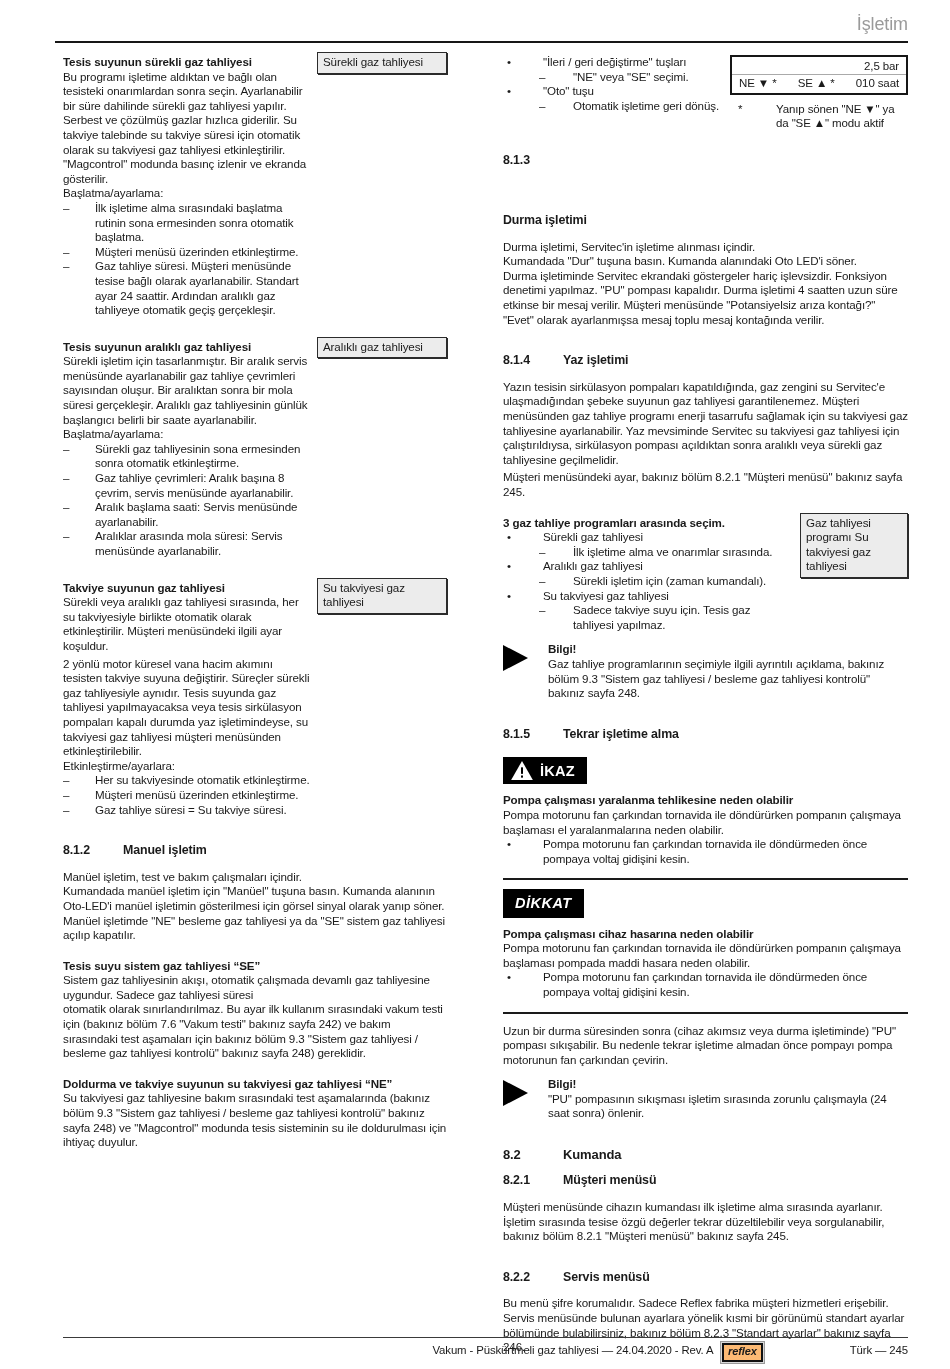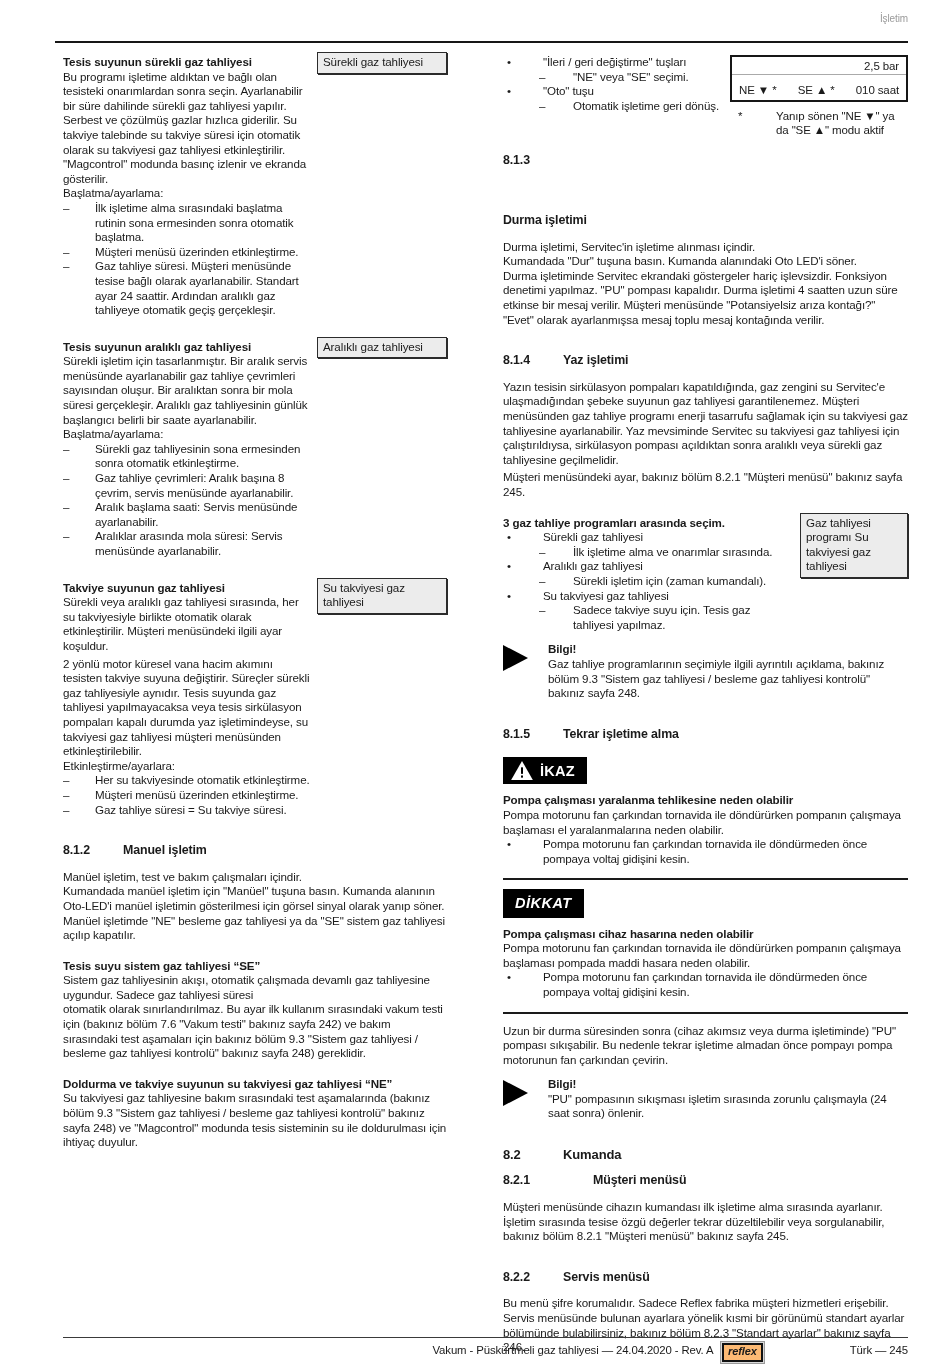--- a/index.html
+++ b/index.html
@@ -1,19 +1,19 @@
 <!DOCTYPE html>
 <html lang="tr"><head>
 <meta charset="utf-8">
 <style>
   html,body{margin:0;padding:0;background:#fff;}
   .page{position:relative;width:950px;height:1369px;background:#fff;overflow:hidden;
         font-family:"Liberation Sans",sans-serif;font-size:11.6px;line-height:1.26;
         color:#1a1a1a;letter-spacing:-0.12px;}
-  .hdr-title{position:absolute;top:13px;right:42px;color:#9a9a9a;font-size:10px;}
+  .hdr-title{position:absolute;top:13px;right:42px;color:#9a9a9a;font-size:18px;}
   .hdr-rule{position:absolute;top:41px;left:55px;width:853px;height:2px;background:#161616;}
 
   .col-left{position:absolute;top:55px;left:63px;width:384px;}
   .col-right{position:absolute;top:55px;left:503px;width:405px;}
 
   .b{font-weight:bold;}
   .sec{position:relative;padding-right:137px;}
   .sec.first{margin-top:0;}
   .sec + .sec{margin-top:22px;}
   .lblbox{position:absolute;top:-3px;right:0;width:118px;background:#ececec;
@@ -29,21 +29,21 @@
 
   .sec-h{display:flex;font-weight:bold;font-size:12.4px;margin-top:26px;margin-bottom:11px;}
   .sec-h .num{flex:0 0 60px;}
   .sub-h{font-weight:bold;margin-top:16px;}
 
   
   .keys-wrap{position:relative;padding-right:185px;min-height:62px;}
   .panel{position:absolute;top:0;right:0;width:178px;font-size:11.5px;}
   .panel-box{border:2px solid #161616;background:#fff;}
   .p-row1{text-align:right;padding:2px 7px 1px;}
-  .p-row2{display:flex;justify-content:space-between;padding:8px 7px 2px;border-top:1px solid #aaa;}
+  .p-row2{display:flex;justify-content:space-between;padding:1px 7px 2px;border-top:1px solid #aaa;}
   .panel-note{display:flex;margin-top:7px;}
   .panel-note .star{flex:0 0 38px;padding-left:8px;}
 
   .s813{margin-top:36px;flex-direction:column;}
   .prog{position:relative;padding-right:122px;margin-top:16px;}
   .progbox{position:absolute;top:-3px;right:0;width:96px;background:#ececec;
            border:1px solid #2b2b2b;box-shadow:1px 1px 0 #2b2b2b;padding:2px 5px 3px;}
 
   .note{display:flex;margin-top:10px;}
   .note .icon-col{flex:0 0 45px;padding-top:3px;}
@@ -284,21 +284,21 @@
     </div>
 
     <div>
       <div class="sec-h" style="font-size:13px;margin-bottom:4px;">
         <span class="num">8.2</span>
         <span>Kumanda</span>
       </div>
     </div>
 
     <div>
-      <div class="sec-h" style="margin-top:10px;gap:30px;">
+      <div class="sec-h" style="margin-top:10px;">
         <span class="num">8.2.1</span>
         <span>Müşteri menüsü</span>
       </div>
       <p class="para">Müşteri menüsünde cihazın kumandası ilk işletime alma sırasında ayarlanır. İşletim sırasında tesise özgü değerler tekrar düzeltilebilir veya sorgulanabilir, bakınız bölüm 8.2.1 "Müşteri menüsü" bakınız sayfa 245.</p>
     </div>
 
     <div>
       <div class="sec-h">
         <span class="num">8.2.2</span>
         <span>Servis menüsü</span>

